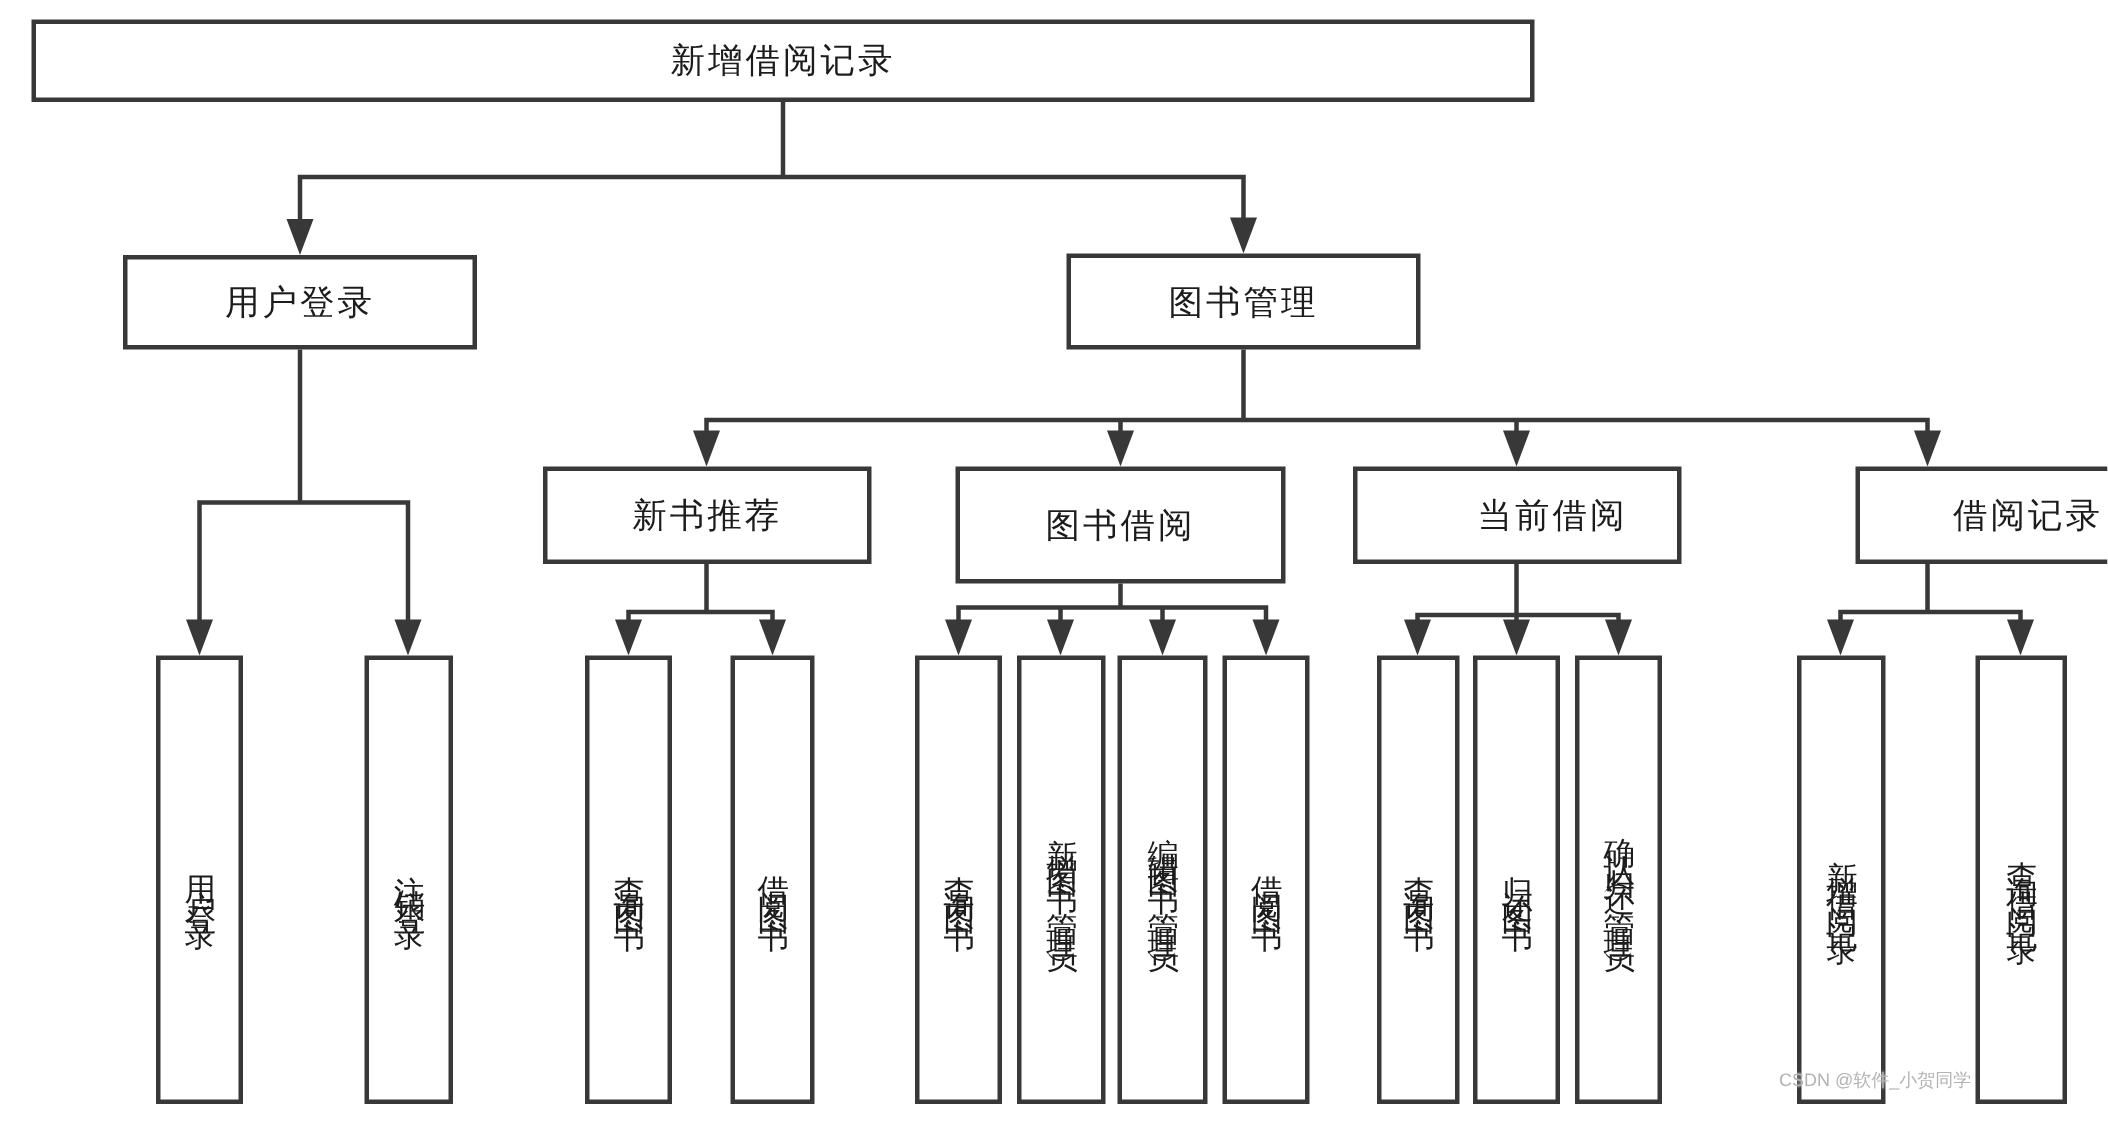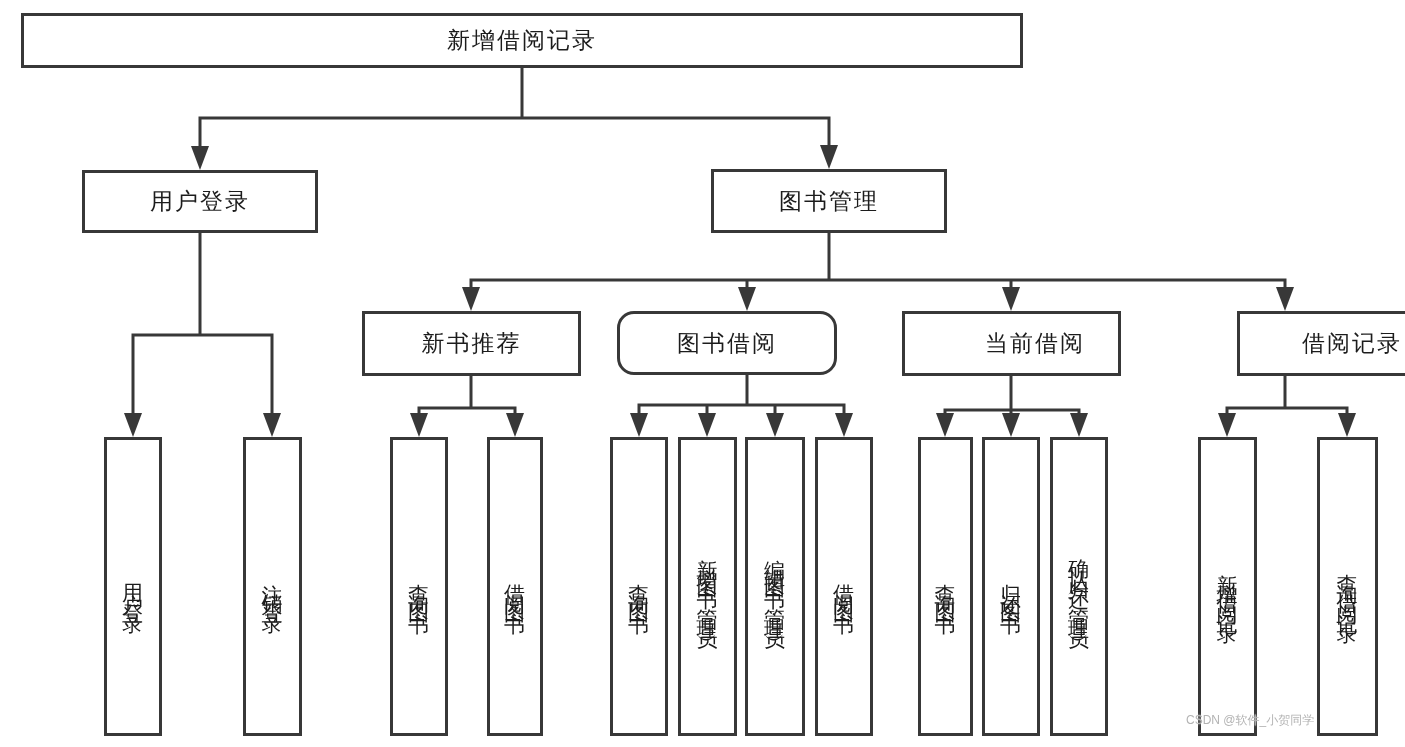--- a/index.html
+++ b/index.html
@@ -118,21 +118,21 @@
   <div class="node h" style="left:82px; top:170px; width:236px; height:63px;">
     <span>用户登录</span>
   </div>
   <div class="node h" style="left:362px; top:311px; width:219px; height:65px;">
     <span>新书推荐</span>
   </div>
 
   <div class="node h" style="left:711px; top:169px; width:236px; height:64px;">
     <span>图书管理</span>
   </div>
-  <div class="node h" style="left:617px; top:311px; width:220px; height:64px;border-radius:17px;">
+  <div class="node h" style="left:637px; top:311px; width:220px; height:78px;">
     <span>图书借阅</span>
   </div>
   <div class="node h" style="left:902px; top:311px; width:219px; height:65px;padding-left:47px;">
     <span>当前借阅</span>
   </div>
   <div class="node h" style="left:1237px; top:311px; width:230px; height:65px;">
     <span>借阅记录</span>
   </div>
 
   <div class="node v" style="left:104px; top:437px; width:58px; height:299px;">

